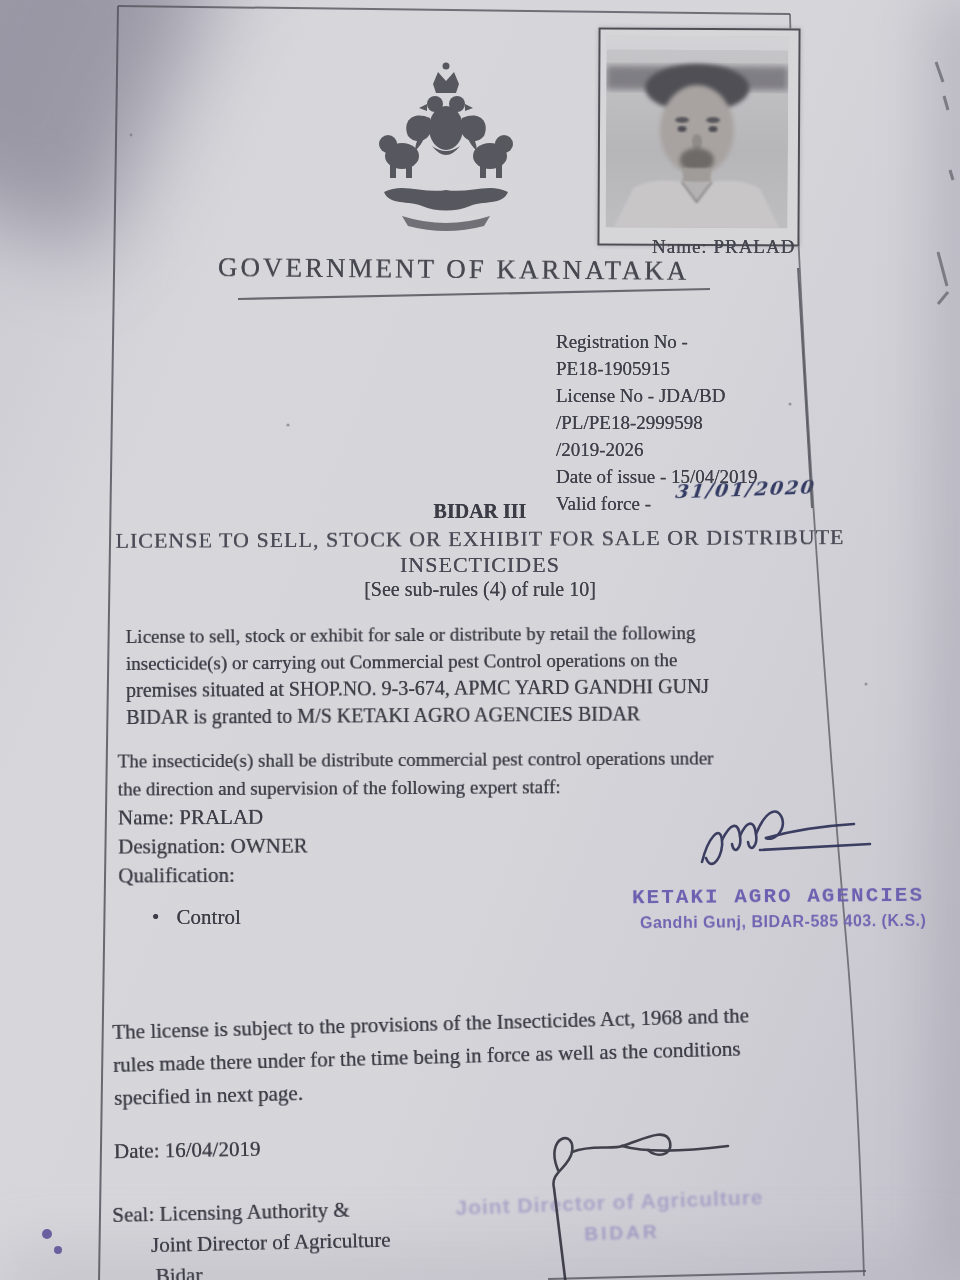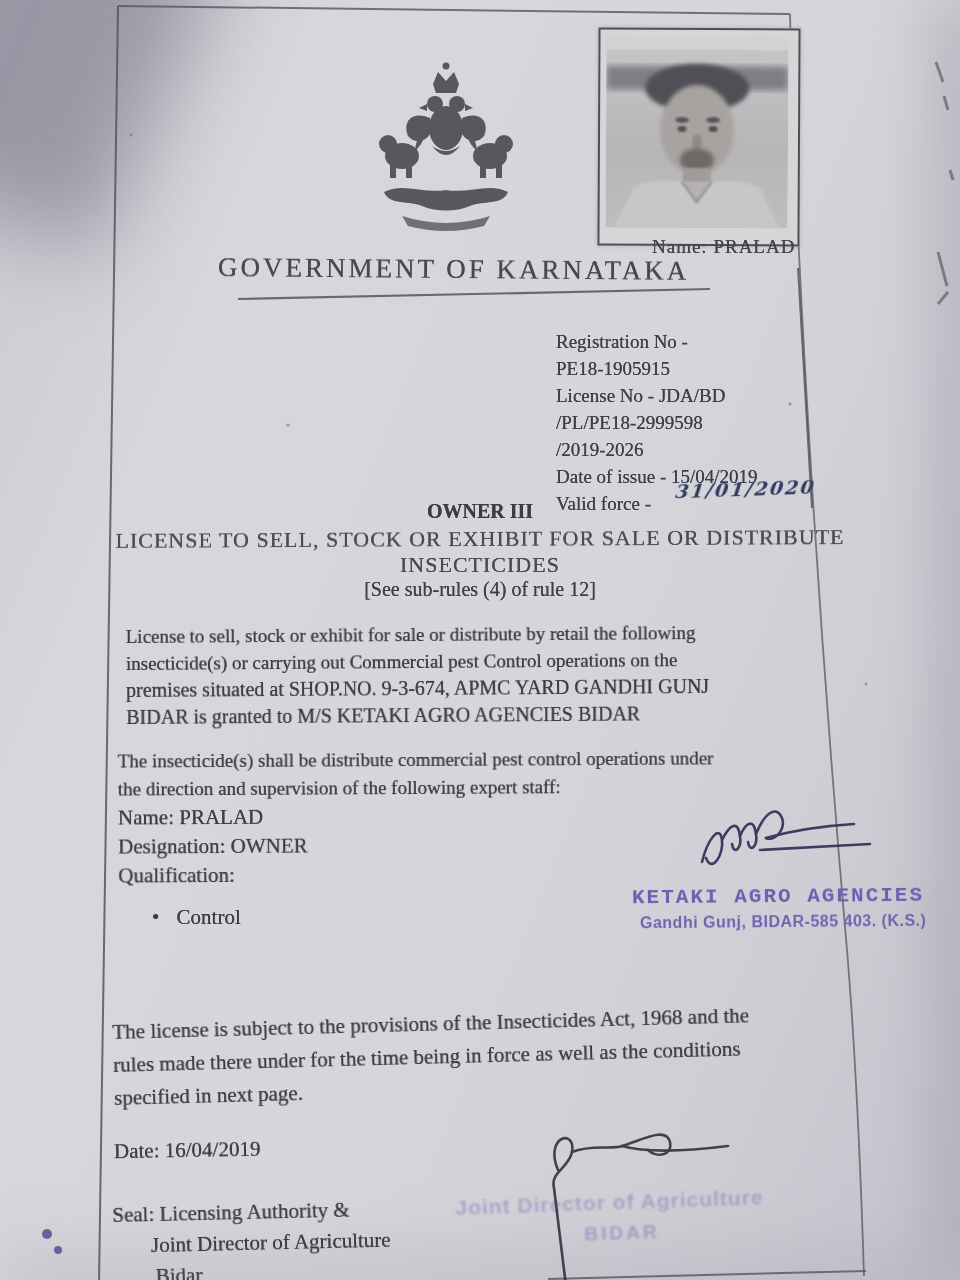--- a/index.html
+++ b/index.html
@@ -133,24 +133,24 @@
     <div>Registration No -</div>
     <div>PE18-1905915</div>
     <div>License No - JDA/BD</div>
     <div>/PL/PE18-2999598</div>
     <div>/2019-2026</div>
     <div>Date of issue - 15/04/2019</div>
     <div>Valid force -</div>
   </div>
   <div class="t hand" style="left:676px;top:478px;font-size:19px;">31/01/2020</div>
 
-  <div class="t head1 center soft" style="left:130px;top:500px;width:700px;">OWNER III</div>
+  <div class="t head1 center soft" style="left:130px;top:500px;width:700px;">BIDAR III</div>
   <div class="t head2 center soft" style="left:110px;top:526px;width:740px;transform:rotate(-.3deg);">LICENSE TO SELL, STOCK OR EXHIBIT FOR SALE OR DISTRIBUTE</div>
   <div class="t head2 center soft" style="left:130px;top:552px;width:700px;">INSECTICIDES</div>
-  <div class="t center soft" style="left:130px;top:578px;width:700px;font-size:20px;color:#40404a;">[See sub-rules (4) of rule 12]</div>
+  <div class="t center soft" style="left:130px;top:578px;width:700px;font-size:20px;color:#40404a;">[See sub-rules (4) of rule 10]</div>
 
   <div class="t" style="left:126px;top:621px;transform:rotate(-.4deg);">
     <div class="body-line soft" style="line-height:27px;">License to sell, stock or exhibit for sale or distribute by retail the following</div>
     <div class="body-line soft" style="line-height:27px;">insecticide(s) or carrying out Commercial pest Control operations on the</div>
     <div class="body-line soft" style="line-height:27px;font-size:20px;">premises situated at SHOP.NO. 9-3-674, APMC YARD GANDHI GUNJ</div>
     <div class="body-line soft" style="line-height:27px;font-size:20px;">BIDAR  is granted to M/S  KETAKI AGRO AGENCIES BIDAR</div>
   </div>
 
   <div class="t" style="left:118px;top:746px;transform:rotate(-.3deg);">
     <div class="body-line soft" style="line-height:28px;">The insecticide(s) shall be distribute commercial pest control operations under</div>

